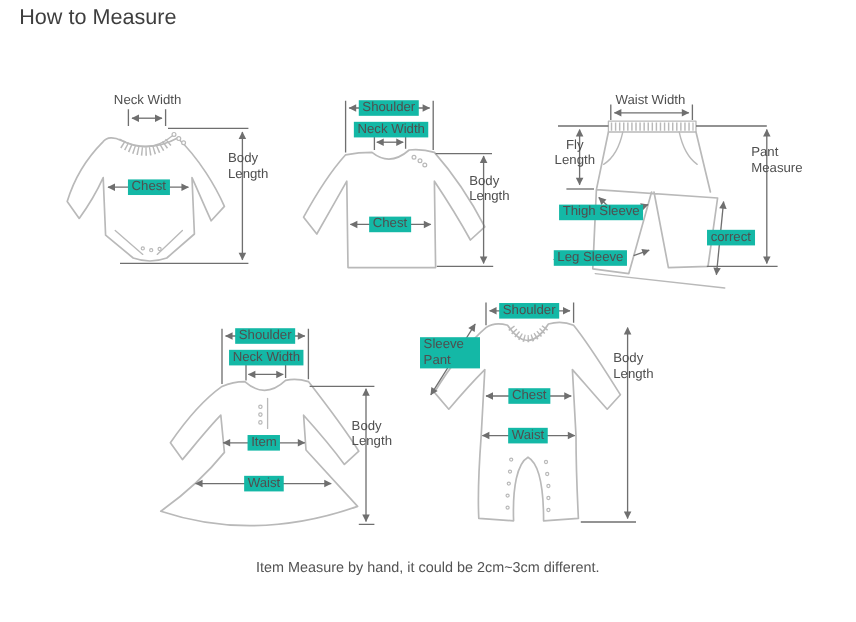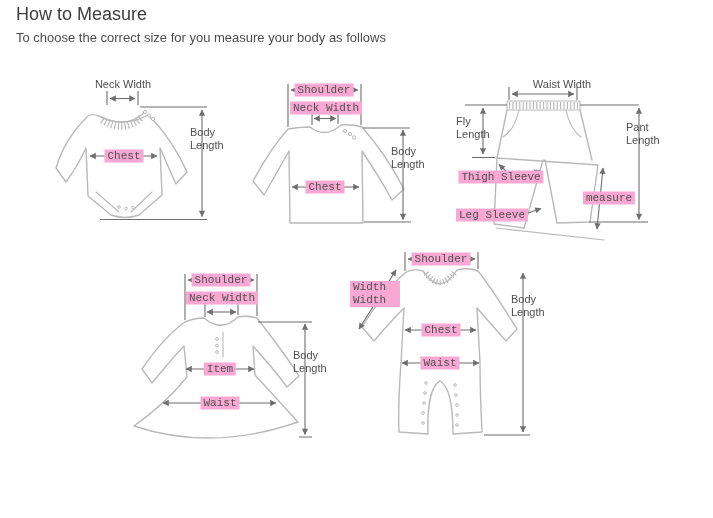--- a/index.html
+++ b/index.html
@@ -10,31 +10,30 @@
   .footer{position:absolute;left:0;right:0;top:466px;margin:0;text-align:center;font-size:12px;color:#535353;}
   .art{position:absolute;left:0;top:0;}
   .g{fill:none;stroke:#b9b9b9;stroke-width:1.4;stroke-linecap:round;stroke-linejoin:round;}
   .g2{fill:none;stroke:#b9b9b9;stroke-width:1.1;stroke-linecap:round;stroke-linejoin:round;}
   .rib{fill:none;stroke:#b9b9b9;stroke-width:7;stroke-dasharray:1.2 2.2;stroke-linecap:butt;}
   .rib6{fill:none;stroke:#b9b9b9;stroke-width:6;stroke-dasharray:1.2 2.2;stroke-linecap:butt;}
   .m{fill:none;stroke:#6f6f6f;stroke-width:1.1;}
   .dot{fill:#fff;stroke:#b9b9b9;stroke-width:1;}
   .lbl{position:absolute;font-size:11px;line-height:1.18;color:#4f4f4f;white-space:nowrap;}
   .c{transform:translate(-50%,-50%);}
-  .bg{background:#f9a8d4;padding:0 3px;font-family:Liberation Mono, monospace;}
+  .bg{background:#14b8a6;padding:0 3px;}
   .wrap{white-space:normal;}
-  .ctr{}
+  .ctr{text-align:center;}
 </style>
 </head>
 <body>
 
 <div class="screen">
 
   <h1 class="title">How to Measure</h1>
-  <p class="subtitle">To choose the correct size for you measure your body as follows</p>
 
   <svg class="art" width="713" height="518" viewBox="0 0 713 518">
     <defs>
       <marker id="ah" viewBox="0 0 8 8" refX="7" refY="4" markerWidth="6.5" markerHeight="6.5" orient="auto-start-reverse">
         <path d="M0.5,0.5 L7.5,4 L0.5,7.5 Z" fill="#6f6f6f"></path>
       </marker>
     </defs>
 
     <g>
       <path class="g" d="M101,117 C95,114 89,114 86,118 C74,130 62,148 56,168 L66,182 C74,171 81,159 86,148 L88,196 L111,215 Q125,220 139,215 L162,195 L160,148 C165,159 170,171 176,184 L187,172 C180,156 166,132 148,115 Q124,128 101,117 Z"></path>
@@ -147,32 +146,33 @@
 
   <div class="lbl c" style="left:123px;top:84px">Neck Width</div>
   <div class="lbl wrap" style="left:190px;top:126px;width:46px">Body Length</div>
   <div class="lbl c bg" style="left:124px;top:156px">Chest</div>
 
   <div class="lbl c bg" style="left:324px;top:90px">Shoulder</div>
   <div class="lbl c bg" style="left:326px;top:108px">Neck Width</div>
   <div class="lbl wrap" style="left:391px;top:145px;width:46px">Body Length</div>
   <div class="lbl c bg" style="left:325px;top:187px">Chest</div>
 
-  <div class="lbl c" style="left:562px;top:84px">Waist Width</div>
+  <div class="lbl c" style="left:542px;top:84px">Waist Width</div>
   <div class="lbl wrap ctr" style="left:456px;top:115px;width:46px">Fly Length</div>
-  <div class="lbl wrap" style="left:626px;top:121px;width:46px">Pant Length</div>
+  <div class="lbl wrap" style="left:626px;top:121px;width:46px">Pant Measure</div>
   <div class="lbl c bg" style="left:501px;top:177px">Thigh Sleeve</div>
-  <div class="lbl c bg" style="left:609px;top:198px">measure</div>
+  <div class="lbl c bg" style="left:609px;top:198px">correct</div>
   <div class="lbl c bg" style="left:492px;top:215px">Leg Sleeve</div>
 
   <div class="lbl c bg" style="left:221px;top:280px">Shoulder</div>
   <div class="lbl c bg" style="left:222px;top:298px">Neck Width</div>
   <div class="lbl c bg" style="left:220px;top:369px">Item</div>
   <div class="lbl c bg" style="left:220px;top:403px">Waist</div>
   <div class="lbl wrap" style="left:293px;top:349px;width:46px">Body Length</div>
 
   <div class="lbl c bg" style="left:441px;top:259px">Shoulder</div>
-  <div class="lbl wrap bg" style="left:350px;top:281px;width:44px">Width Width</div>
+  <div class="lbl wrap bg" style="left:350px;top:281px;width:44px">Sleeve Pant</div>
   <div class="lbl wrap" style="left:511px;top:293px;width:46px">Body Length</div>
   <div class="lbl c bg" style="left:441px;top:330px">Chest</div>
   <div class="lbl c bg" style="left:440px;top:363px">Waist</div>
 
+  <p class="footer">Item Measure by hand, it could be 2cm~3cm different.</p>
 </div>
 
 </body></html>

